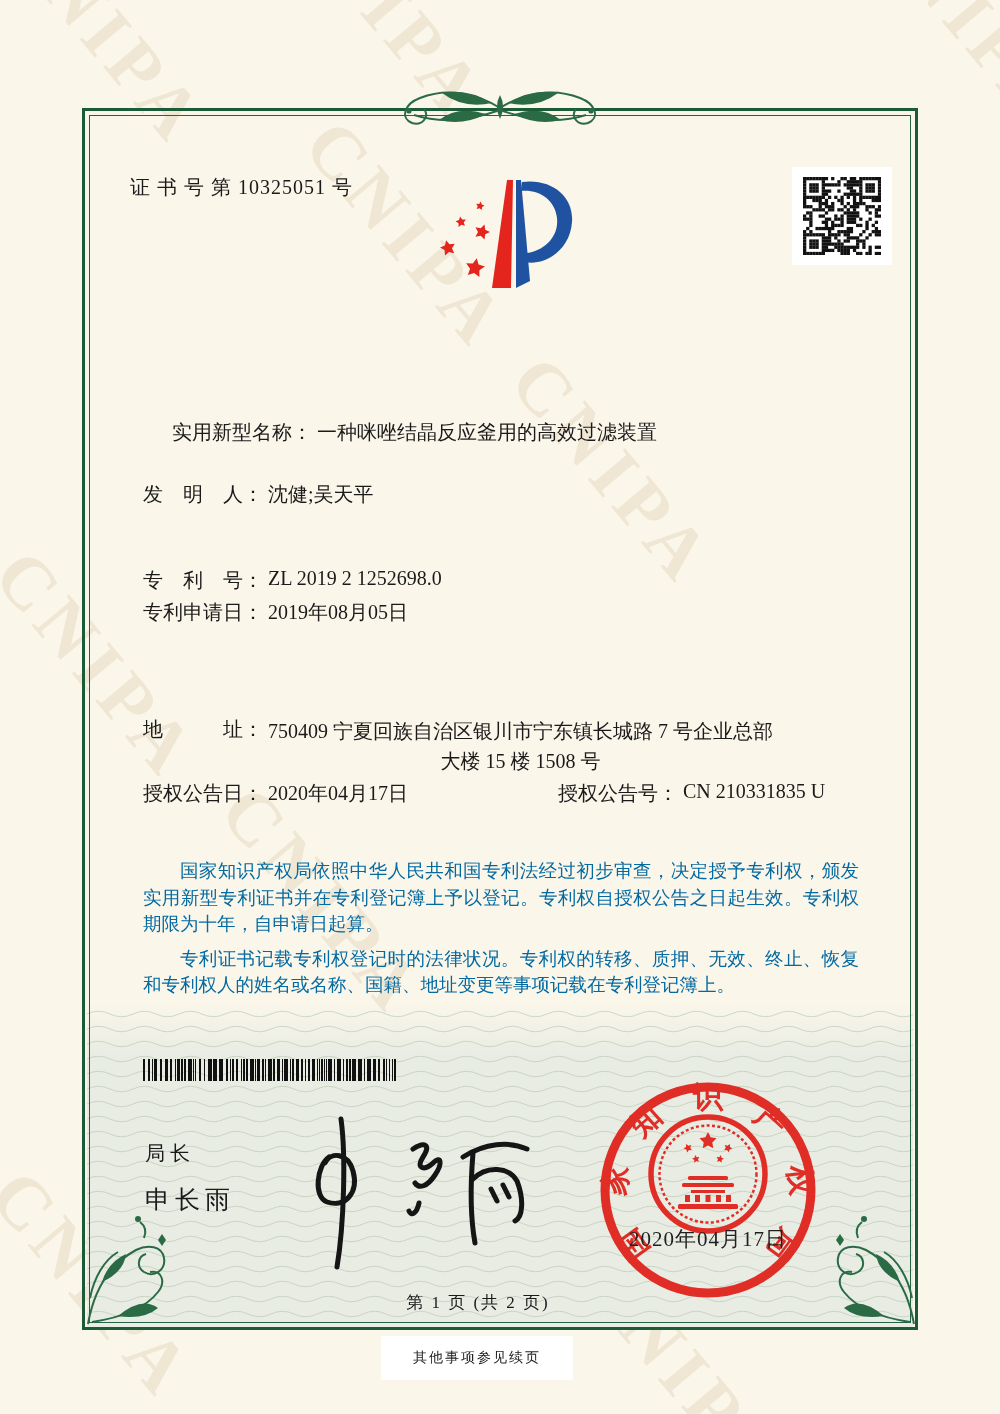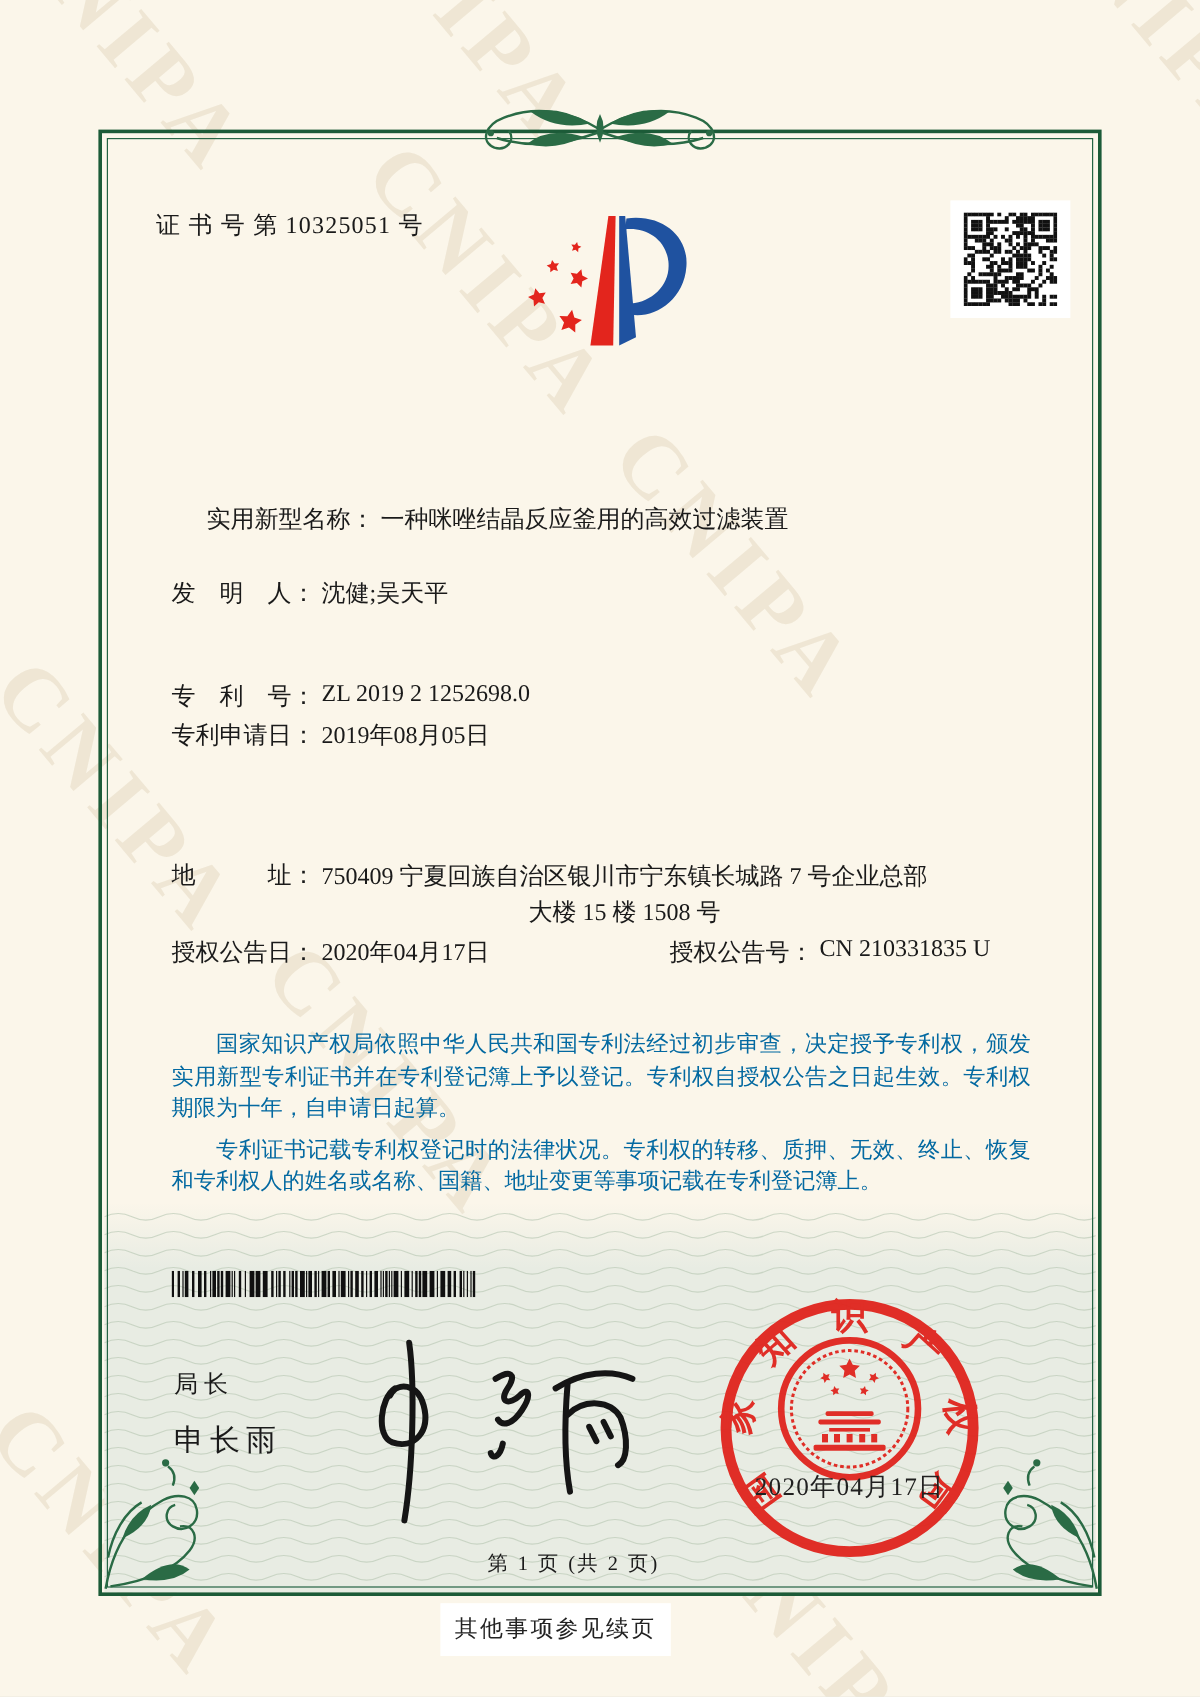--- a/index.html
+++ b/index.html
@@ -52,22 +52,22 @@
   .body-text p{margin:0 0 8px 0;text-indent:2em;}
   .barcode{position:absolute;left:143px;top:1059px;width:256px;height:22px;}
   .signer-title{position:absolute;left:145px;top:1140px;font-size:20px;letter-spacing:5px;font-family:"Liberation Sans","DejaVu Sans",sans-serif;}
   .signer-name{position:absolute;left:145px;top:1183px;font-size:25px;letter-spacing:5px;font-family:Liberation Mono, monospace;}
   .signature{position:absolute;left:295px;top:1105px;}
   .seal{position:absolute;left:593px;top:1075px;opacity:0.94;}
   .seal-arc-char{font-size:30px;font-weight:bold;fill:#e0231c;font-family:"Liberation Serif",serif;}
   .seal-date{font-size:21px;letter-spacing:1px;fill:#141414;font-family:"Liberation Serif",serif;}
   .page-info{position:absolute;left:0;top:1291px;width:956px;text-align:center;font-size:17px;letter-spacing:2px;z-index:3;}
   .cont-note{
-    position:absolute;left:367px;top:1336px;width:192px;height:44px;z-index:6;
-    background:#ffffff;text-align:center;line-height:44px;font-size:19px;letter-spacing:2px;color:#222;
+    position:absolute;left:381px;top:1336px;width:192px;height:44px;z-index:6;
+    background:#ffffff;text-align:center;line-height:44px;font-size:14px;letter-spacing:2px;color:#222;
   }
 </style>
 </head>
 <body>
 
 <div class="page">
 
   <div id="wm-layer">
       <div class="wm" style="left: -30px; top: -12px;">CNIPA</div>
       <div class="wm" style="left: 250px; top: -38px;">CNIPA</div>

